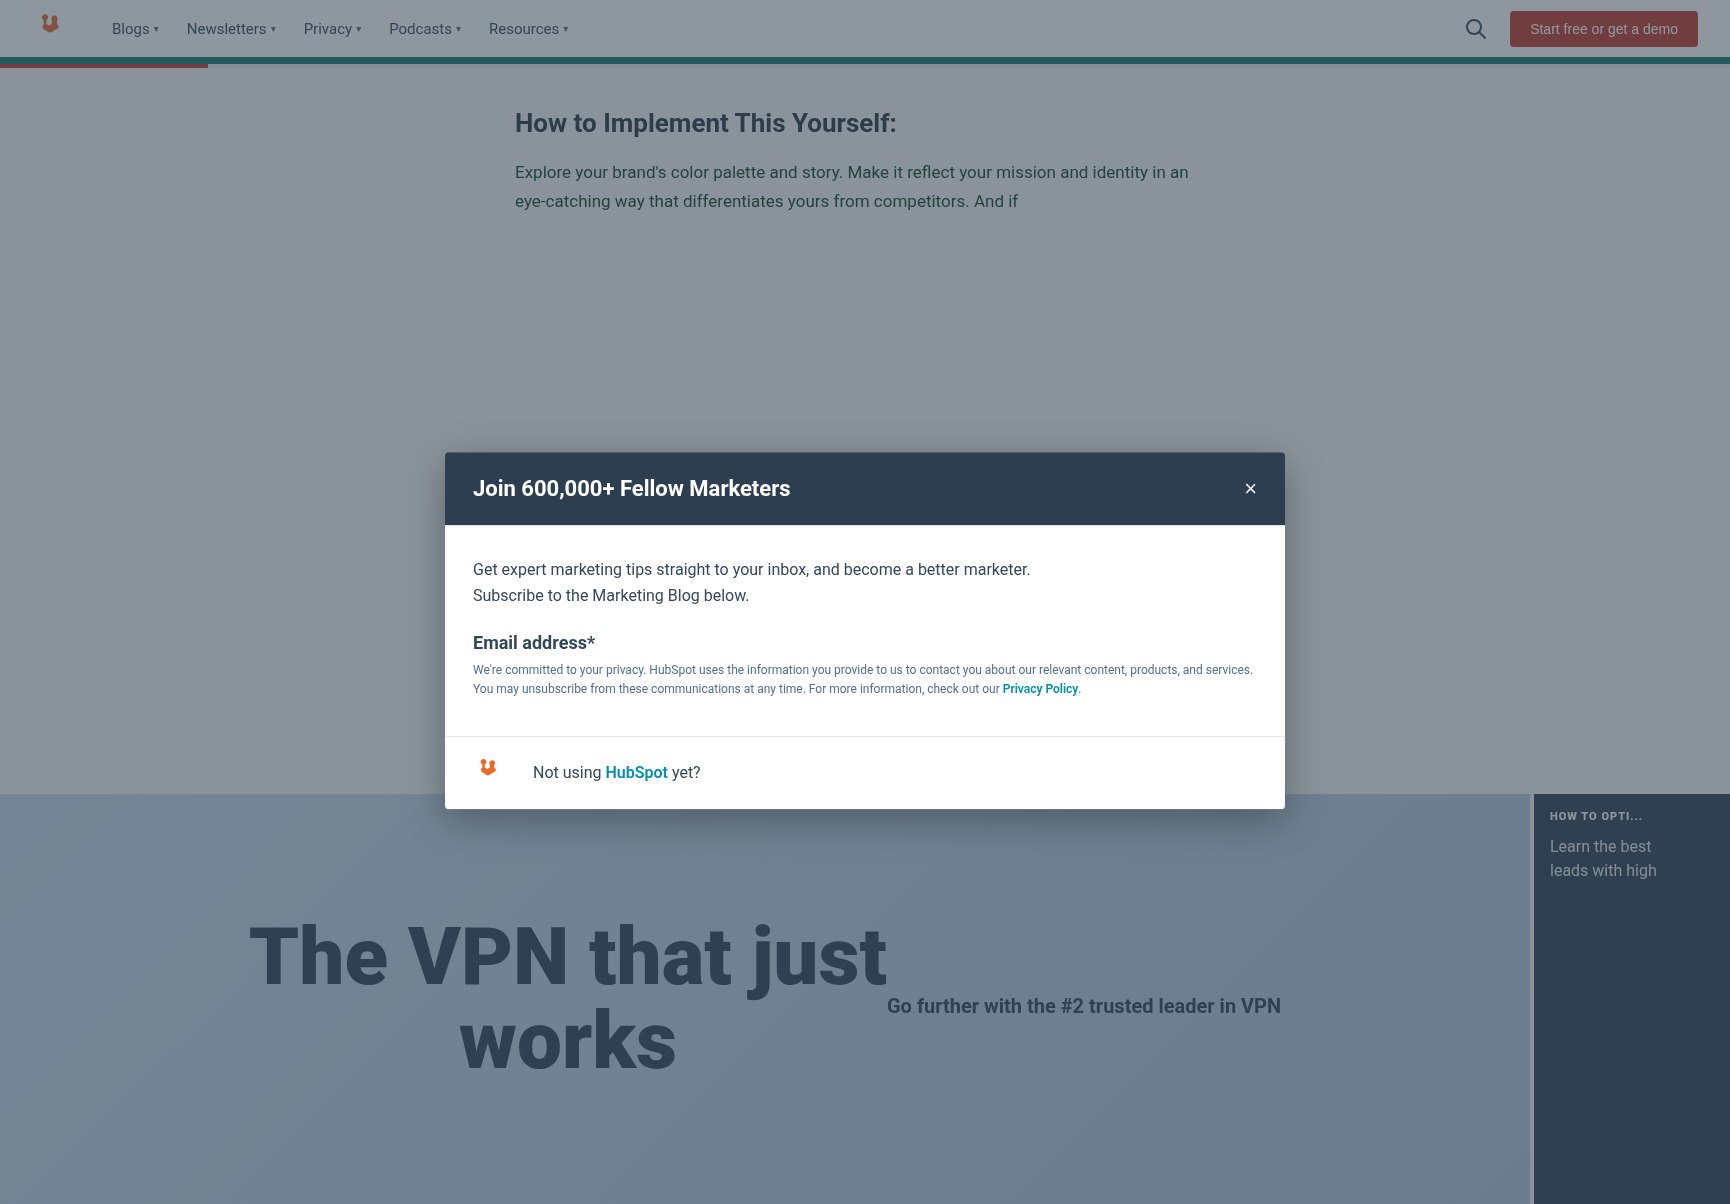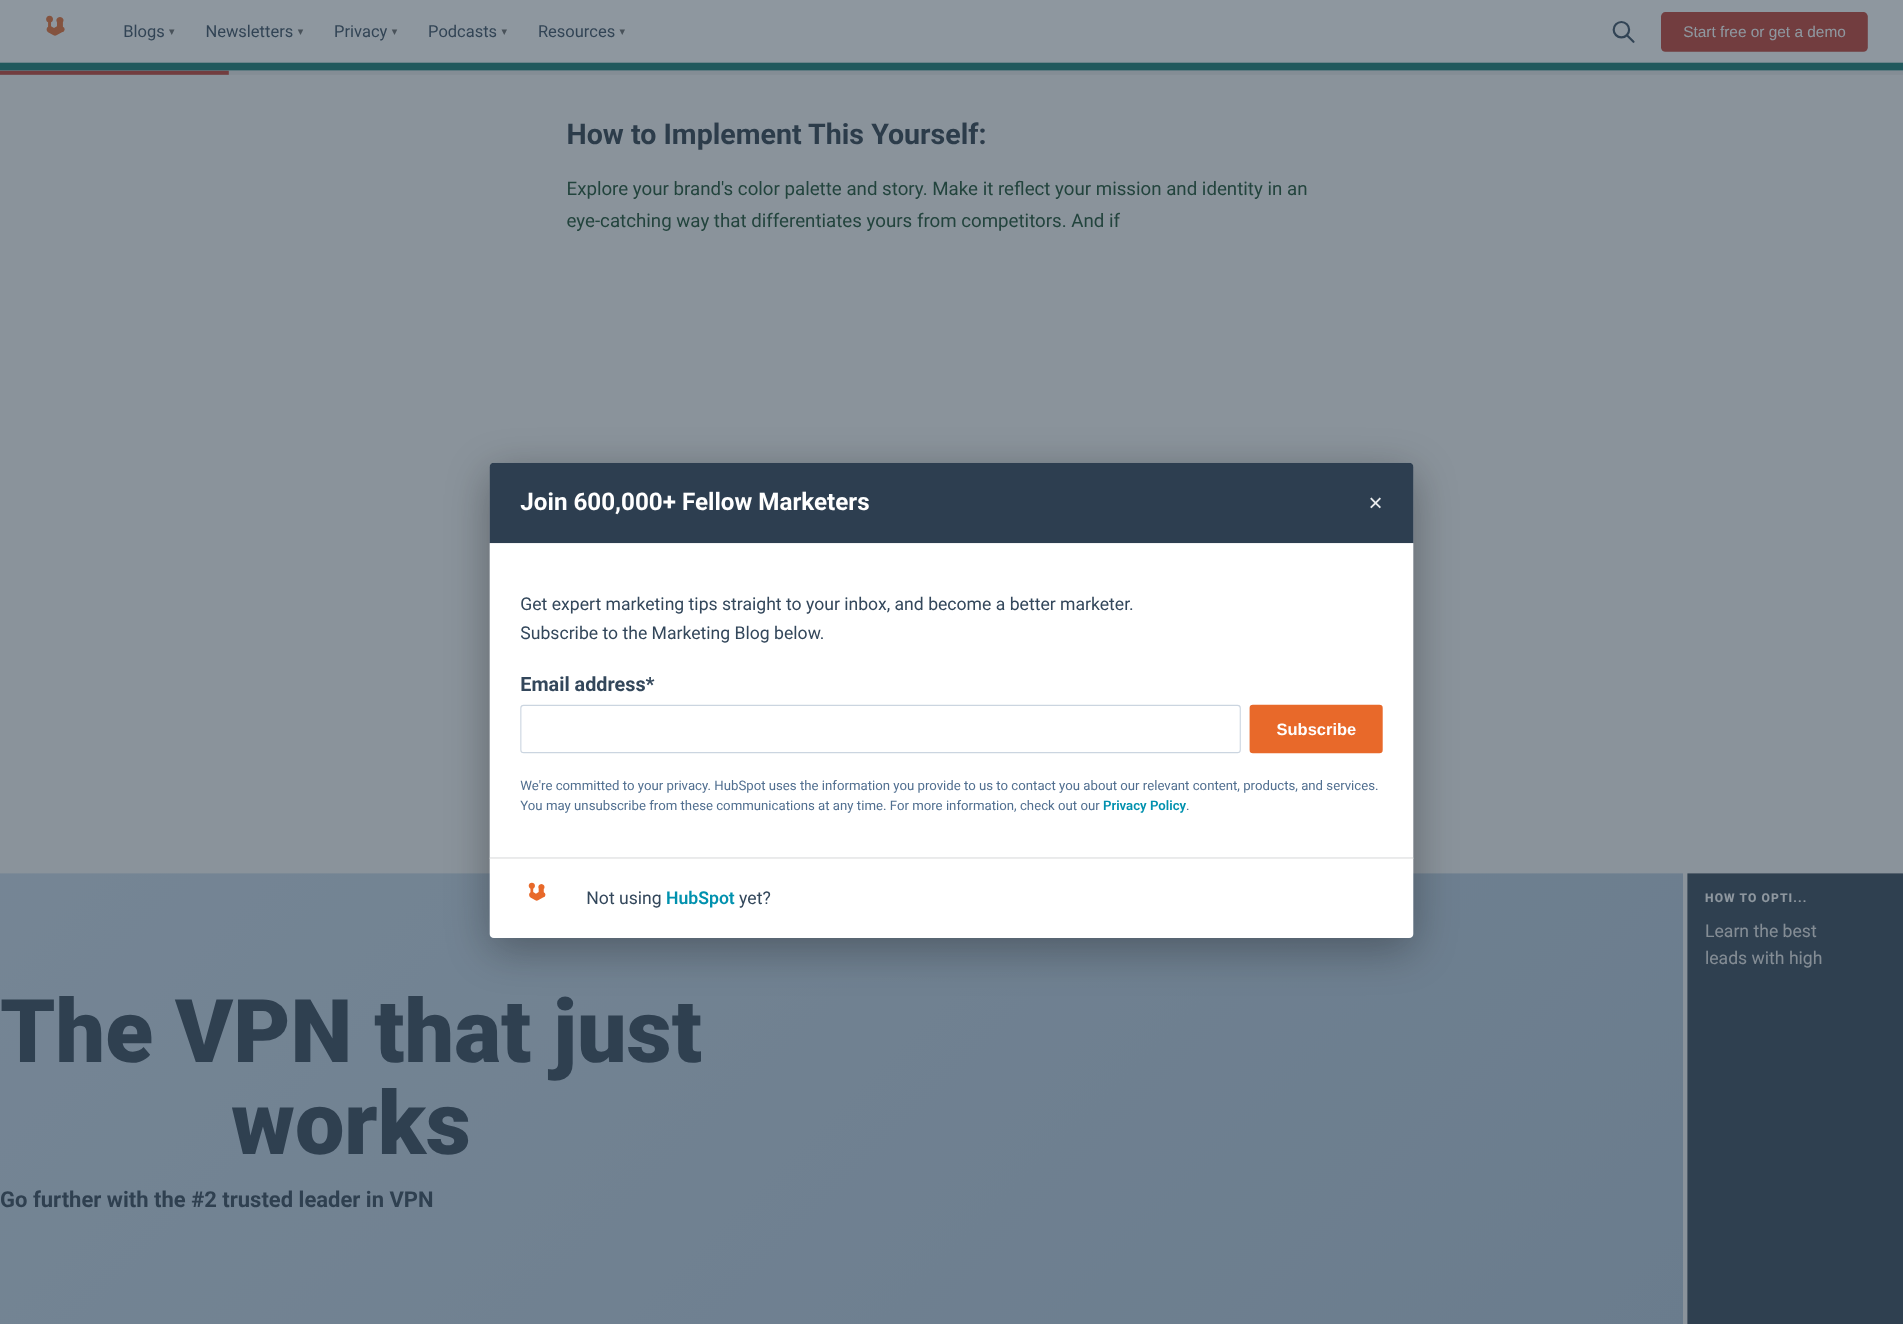--- a/index.html
+++ b/index.html
@@ -151,21 +151,21 @@
       color: #fff;
       font-size: 22px;
       cursor: pointer;
       background: none;
       border: none;
       line-height: 1;
       opacity: 0.9;
     }
     .modal-body {
       background: #fff;
-      padding: 43px 28px 28px;
+      padding: 32px 28px 28px;
       max-height: 420px;
       overflow-y: auto;
     }
     .modal-description {
       font-size: 16px;
       color: #33475b;
       line-height: 1.6;
       margin-bottom: 24px;
     }
     .email-label {
@@ -264,22 +264,22 @@
     
     .vpn-bg {
       position: fixed;
       bottom: 0;
       left: 0;
       right: 200px;
       height: 410px;
       background: linear-gradient(135deg, #c8d8e8 0%, #b0c4d8 100%);
       z-index: 49;
       display: flex;
-      flex-direction: column;
-      align-items: flex-start;
+      flex-direction: row;
+      align-items: center;
       justify-content: center;
     }
     .vpn-bg-title {
       font-size: 80px;
       font-weight: 900;
       color: #2d3e50;
       line-height: 1.05;
       text-align: center;
     }
     .vpn-bg-sub {
@@ -351,24 +351,20 @@
   <div class="modal-header">
     <span class="modal-title">Join 600,000+ Fellow Marketers</span>
     <button class="modal-close">×</button>
   </div>
   <div class="modal-body">
     <p class="modal-description">
       <span>Get expert marketing tips straight to your inbox, and become a better marketer.</span><br>
       <span>Subscribe to the Marketing Blog below.</span>
     </p>
     <label class="email-label">Email address*</label>
-    <div class="email-row">
-      <input class="email-input" type="email" placeholder="" style="">
-      <button class="subscribe-button">Subscribe</button>
-    </div>
     <p class="privacy-text">
       <span>We're committed to your privacy. HubSpot uses the information you provide to us to contact you about our relevant content, products, and services. You may unsubscribe from these communications at any time. For more information, check out our </span><a href="#" class="privacy-link">Privacy Policy</a><span>.</span>
     </p>
   </div>
   <div class="modal-footer">
     <svg class="footer-hubspot-icon" viewBox="0 0 36 36" fill="none" xmlns="http://www.w3.org/2000/svg">
       <g transform="translate(2,2)">
         <path d="M22 6V9.8a2.8 2.8 0 0 1 1.7 2.5v.1A2.8 2.8 0 0 1 21.2 15l-5 3a2.8 2.8 0 0 1-2.8 0l-5-3A2.8 2.8 0 0 1 7 12.3v-.2A2.8 2.8 0 0 1 8.4 9.8V6a3.2 3.2 0 1 1 2.8 0v3.5l2.8 1.6 2.8-1.6V6a3.2 3.2 0 1 1 5.6 0z" fill="#e8692a"></path>
       </g>
     </svg>

